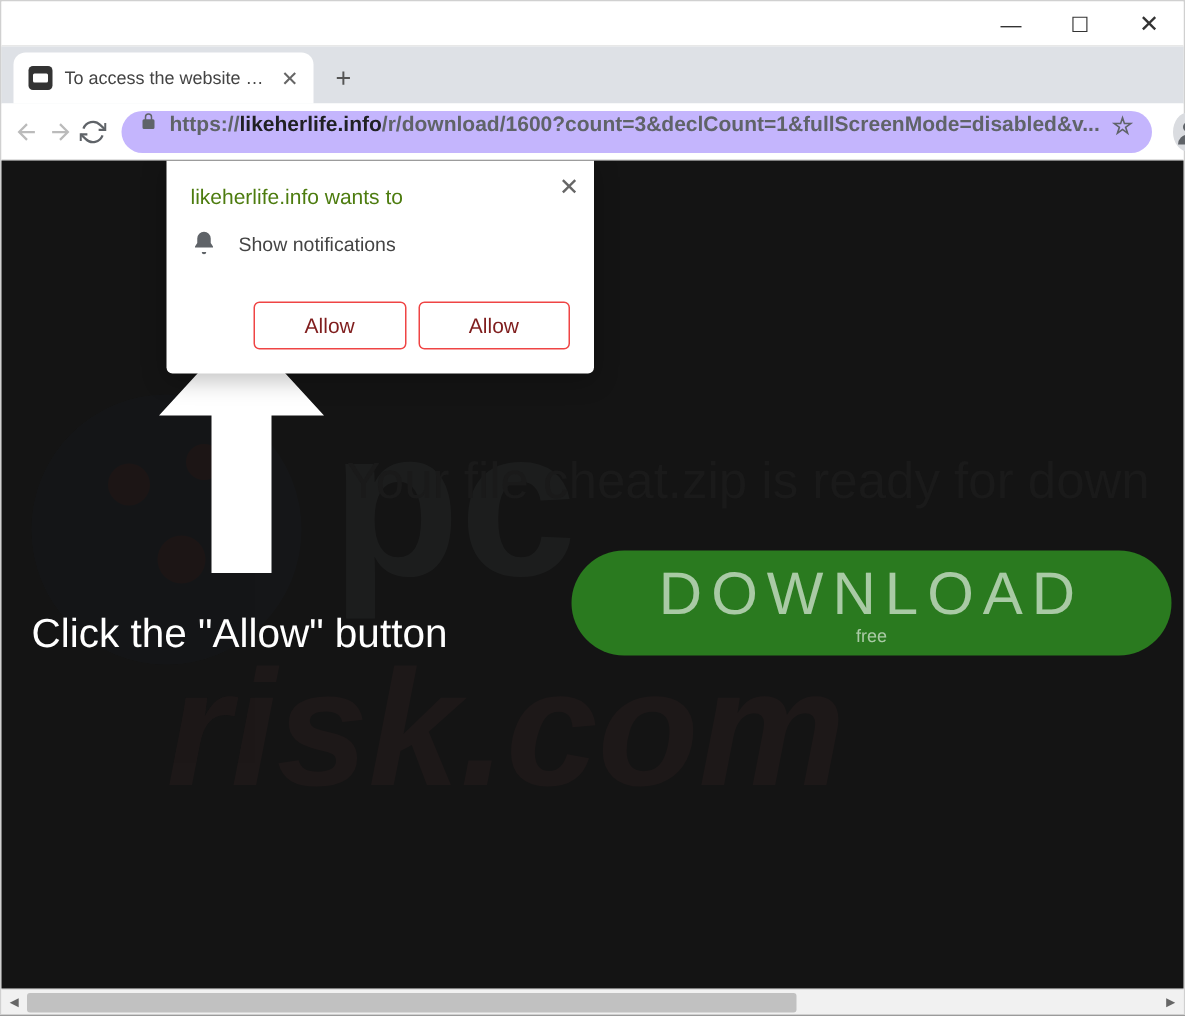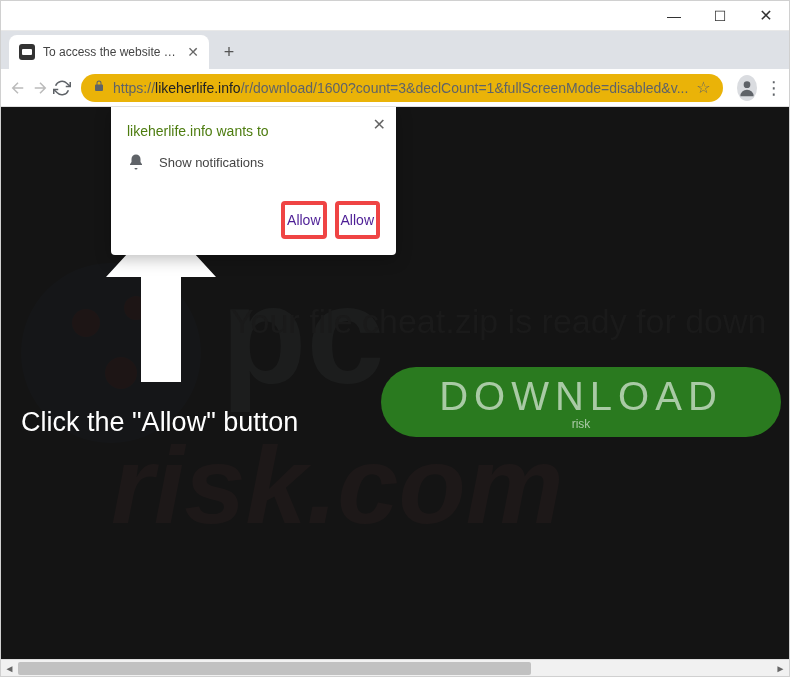--- a/index.html
+++ b/index.html
@@ -111,27 +111,28 @@
       display: flex;
       align-items: center;
       justify-content: center;
       color: #5f6368;
       border-radius: 50%;
     }
     .nav-btn.disabled { color: #bbb; }
     .url-container {
       flex: 1;
       height: 28px;
-      background: #eab308;
+      background: #c4b5fd;
       border-radius: 14px;
       display: flex;
-      align-items: center;
+      align-items: flex-start;
       padding: 0 12px;
       gap: 8px;
       margin: 0 6px;
+      font-weight: bold;
     }
     .lock-icon { color: #5f6368; font-size: 12px; }
     .url {
       flex: 1;
       font-size: 14px;
       color: #202124;
       white-space: nowrap;
       overflow: hidden;
       text-overflow: ellipsis;
     }
@@ -262,25 +263,25 @@
     .popup-perm {
       font-size: 13px;
       color: #444;
     }
     .popup-actions {
       display: flex;
       justify-content: flex-end;
       gap: 8px;
     }
     .popup-btn {
-      padding: 7px 2px;
-      border: 4px solid #ef4444;
+      padding: 7px 33px;
+      border: 1px solid #ef4444;
       border-radius: 4px;
       font-size: 14px;
-      color: #4c1d95;
+      color: #7f1d1d;
       background: #fff;
     }
     .scrollbar-h {
       height: 17px;
       background: #f1f1f1;
       display: flex;
       align-items: center;
       border-top: 1px solid #ddd;
     }
     .scroll-arrow {
@@ -380,21 +381,21 @@
     <div class="page-content">
       <div class="arrow-up">
         <svg width="110" height="165" viewBox="0 0 110 165" fill="#fff">
           <path d="M55 0 L110 60 L75 60 L75 165 L35 165 L35 60 L0 60 Z"></path>
         </svg>
       </div>
       <div class="click-allow-text">Click the "Allow" button</div>
       <div class="file-ready">Your file cheat.zip is ready for down</div>
       <div class="download-btn">
         <div class="download-btn-main">DOWNLOAD</div>
-        <div class="download-btn-sub">risk</div>
+        <div class="download-btn-sub">free</div>
       </div>
     </div>
 
     <div class="permission-popup">
       <div class="popup-close">✕</div>
       <div class="popup-title">likeherlife.info wants to</div>
       <div class="popup-row">
         <div class="bell-icon">
           <svg width="18" height="18" viewBox="0 0 24 24" fill="currentColor">
               <path d="M12 2a6 6 0 00-6 6v4l-2 3v1h16v-1l-2-3V8a6 6 0 00-6-6zM10 20a2 2 0 004 0h-4z"></path>

